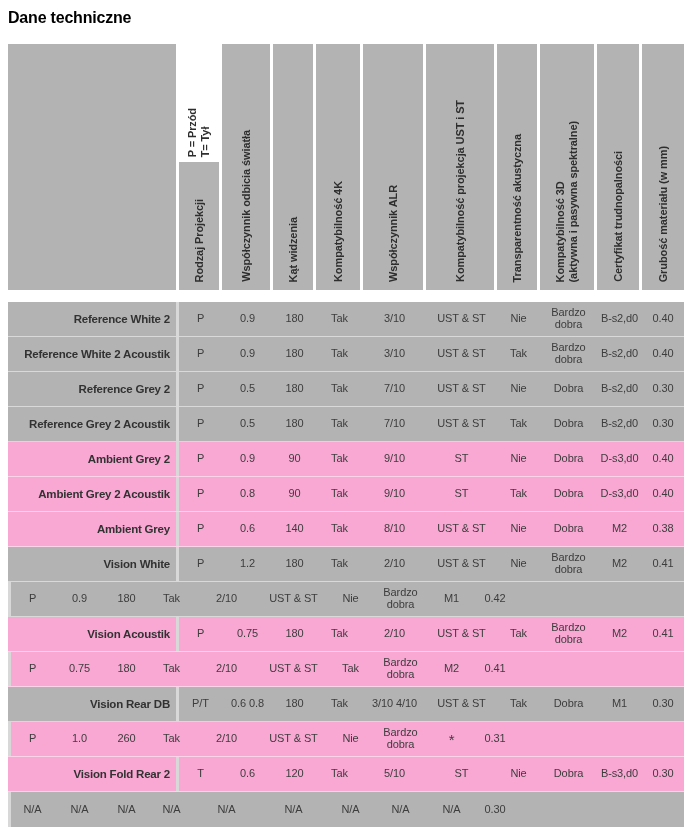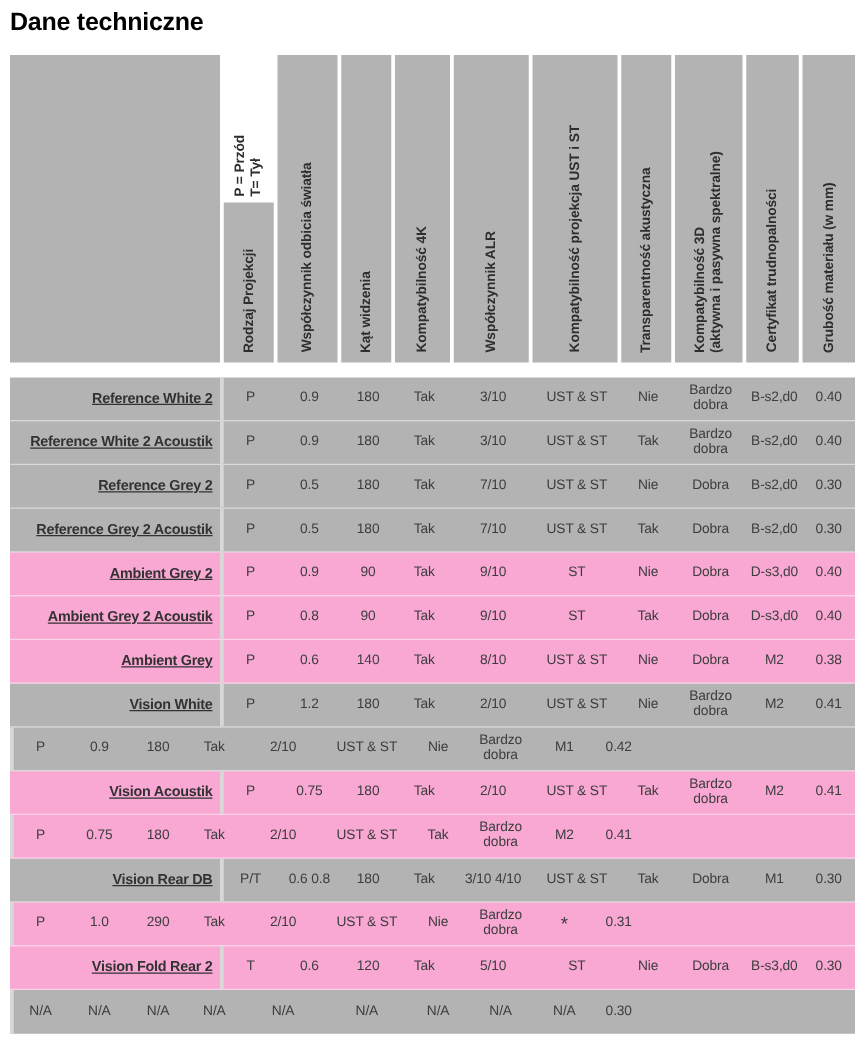--- a/index.html
+++ b/index.html
@@ -6,21 +6,21 @@
   .page{
     position:relative;
     width:692px;height:833px;
     background:#fff;
     font-family:"Liberation Sans",sans-serif;
     overflow:hidden;
   }
   .title{
     margin:0;
     padding:9px 0 0 8px;
-    font-size:20px;
+    font-size:16px;
     line-height:18px;
     font-weight:bold;
     color:#000;
     letter-spacing:-0.2px;
   }
   .spec-table{margin:17px 0 0 8px;width:676px;}
 
   
   .thead{display:flex;height:246px;}
   .hnames{width:168px;background:var(--gray);}
@@ -80,21 +80,20 @@
     box-sizing:border-box;
     padding-right:6px;
     display:flex;
     align-items:center;
     justify-content:flex-end;
     text-align:right;
     font-size:11.5px;
     font-weight:bold;
     color:var(--ntext);
     letter-spacing:-0.2px;
-    text-decoration:underline;
   }
   .vsep{width:3px;align-self:stretch;background:var(--sep);}
   .cell{
     display:flex;
     align-items:center;
     justify-content:center;
     text-align:center;
     font-size:11px;
     color:var(--vtext);
     line-height:1.05;
@@ -333,21 +332,21 @@
           <div class="cell b5">UST &amp; ST</div>
           <div class="cell b6">Tak</div>
           <div class="cell b7">Dobra</div>
           <div class="cell b8">M1</div>
           <div class="cell b9">0.30</div>
         </div>
         <div class="row plain">
           <div class="vsep"></div>
           <div class="cell b0">P</div>
           <div class="cell b1">1.0</div>
-          <div class="cell b2">290</div>
+          <div class="cell b2">260</div>
           <div class="cell b3">Tak</div>
           <div class="cell b4">2/10</div>
           <div class="cell b5">UST &amp; ST</div>
           <div class="cell b6">Nie</div>
           <div class="cell b7">Bardzo dobra</div>
           <div class="cell b8 star">*</div>
           <div class="cell b9">0.31</div>
         </div>
         <div class="row plain">
           <div class="pname">Vision Fold Rear 2</div>

